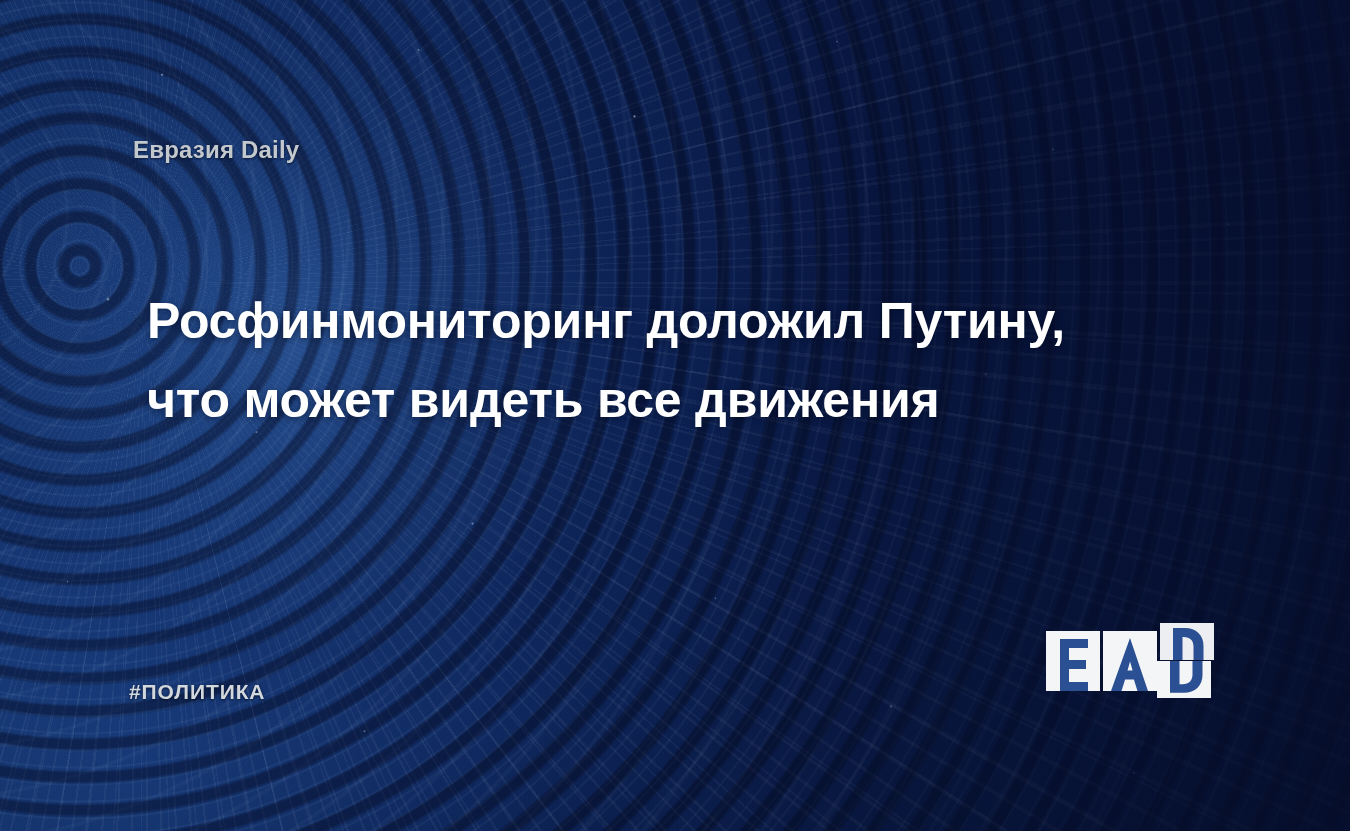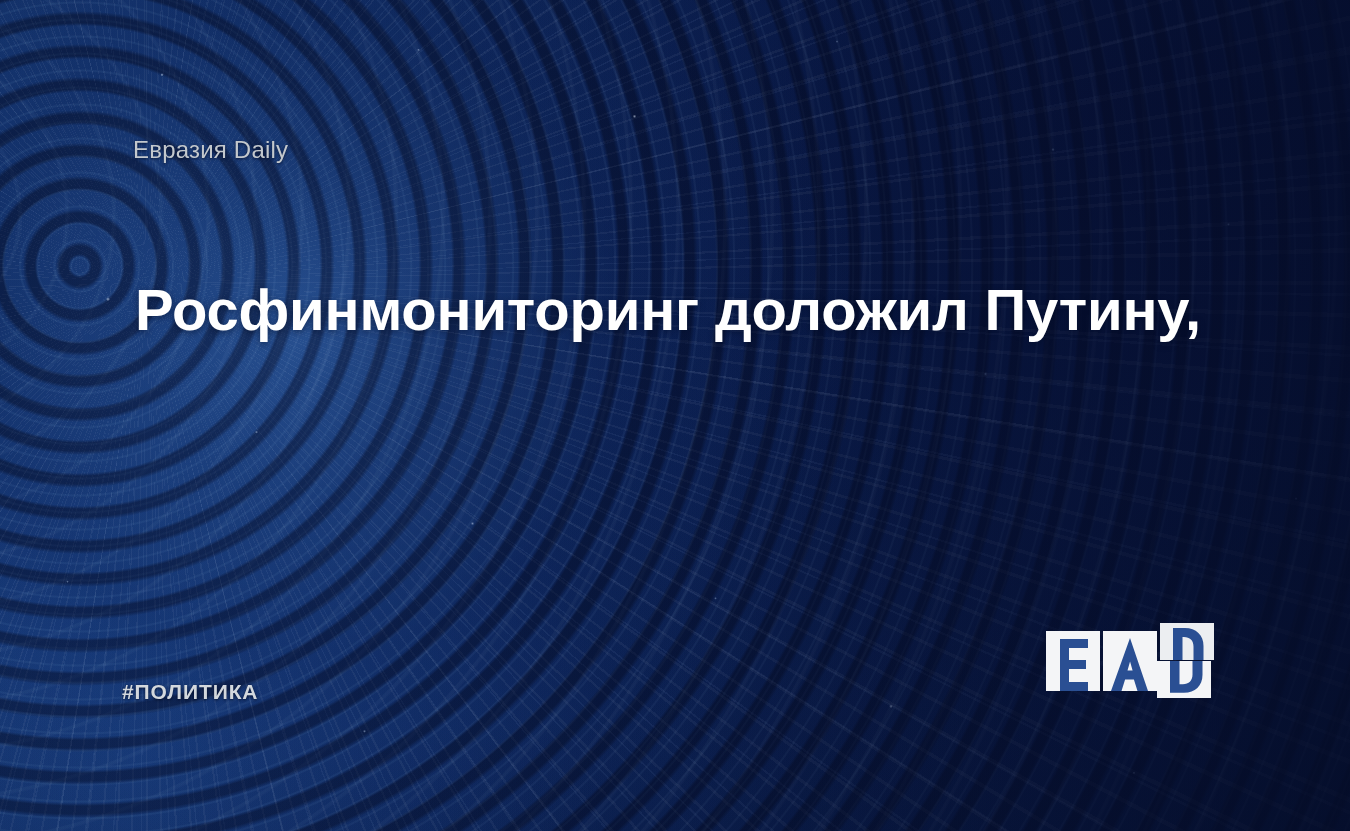--- a/index.html
+++ b/index.html
@@ -148,45 +148,45 @@
   .content {
     position: absolute;
     inset: 0;
   }
 
   .kicker {
     position: absolute;
     left: 133px;
     top: 136px;
     font-size: 24px;
-    font-weight: normal;
+    font-weight: bold;
     letter-spacing: .2px;
     color: #c3c8cd;
     text-shadow: 0 1px 3px rgba(3,10,32,.75);
     white-space: nowrap;
   }
 
   .headline {
     position: absolute;
     left: 131px;
     top: 266px;
     width: 1080px;
-    margin: 4px;
-    font-size: 58px;
+    margin: 16px;
+    font-size: 50px;
     line-height: 79px;
     font-weight: bold;
     color: #ffffff;
     letter-spacing: -0.2px;
     text-shadow: 0 2px 7px rgba(4,12,38,.55);
   }
   .headline .hl-line { display: block; white-space: nowrap; }
 
   .tag {
     position: absolute;
-    left: 122px;
+    left: 129px;
     top: 680px;
     font-size: 21px;
     font-weight: bold;
     letter-spacing: .9px;
     color: #d3d8dd;
     text-shadow: 0 1px 3px rgba(3,10,32,.8);
     white-space: nowrap;
   }
 
   
@@ -214,20 +214,21 @@
   <div class="bg-dash-mask"></div>
   <div class="bg-specks"></div>
   <div class="bg-shade"></div>
 
   <div class="content">
 
     <div class="kicker">Евразия Daily</div>
 
     <h1 class="headline">
       <span class="hl-line">Росфинмониторинг доложил Путину,</span>
+      <span class="hl-line">что может видеть все движения</span>
     </h1>
 
     <div class="tag">#ПОЛИТИКА</div>
 
     <div class="logo">
       <svg width="180" height="76" viewBox="0 0 180 76" xmlns="http://www.w3.org/2000/svg">
 
         <g>
           <rect x="1" y="9" width="54" height="60" fill="#f4f5f7"></rect>
           <path d="M15 17 h28 v9 H24 v12 h17 v9 H24 v13 h19 v9 H15 Z" fill="#2a4f93"></path>

